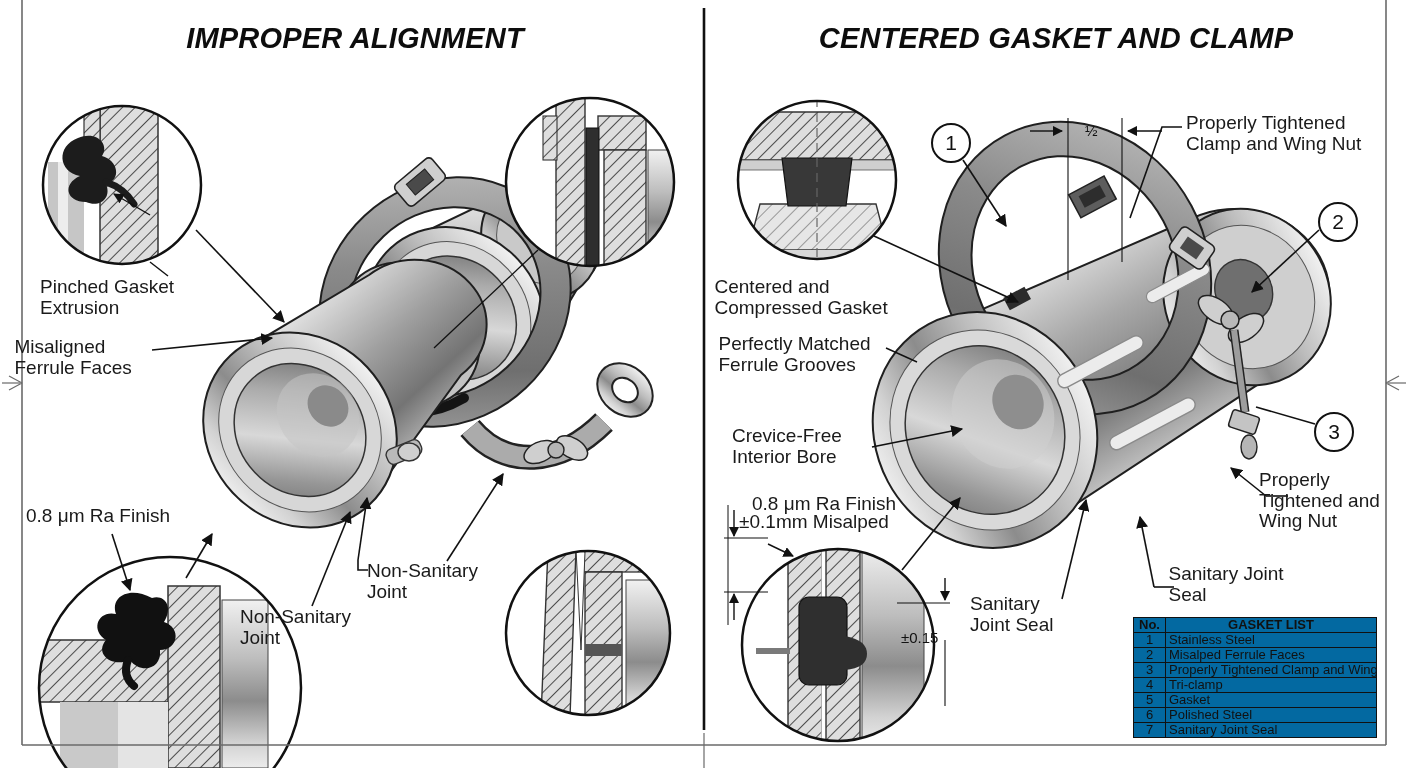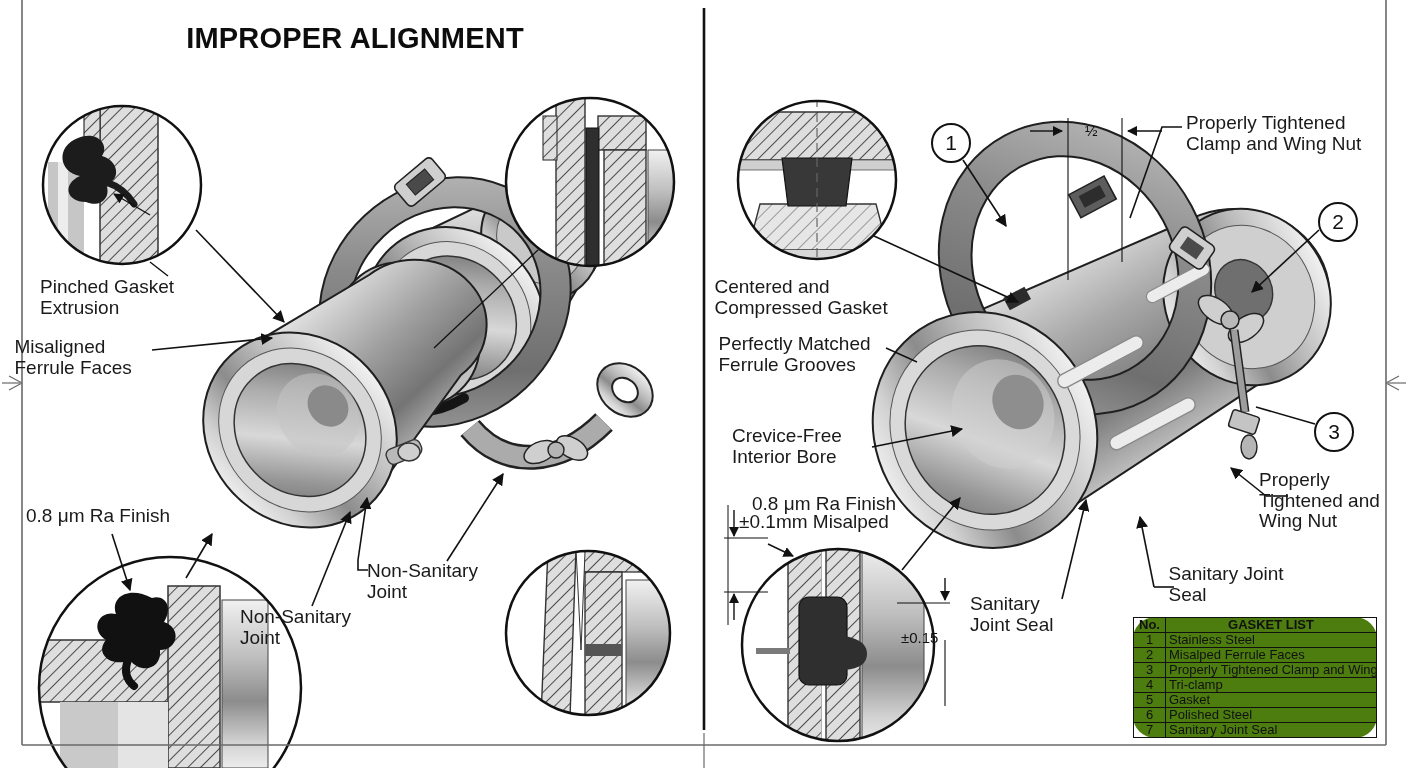--- a/index.html
+++ b/index.html
@@ -4,37 +4,37 @@
 <style>
   html,body{margin:0;padding:0}
   body{
     width:1408px;height:768px;position:relative;background:#ffffff;
     font-family:"Liberation Sans",sans-serif;overflow:hidden;color:#141414;
   }
   #drawing{position:absolute;left:0;top:0;width:1408px;height:768px}
   .title{
     position:absolute;transform:translateX(-50%);text-align:center;
     font-weight:bold;font-size:29px;line-height:1.14;color:#0d0d0d;
-    letter-spacing:.2px;white-space:nowrap;
+    letter-spacing:.2px;white-space:nowrap;font-style:italic;
   }
   .lbl{
     position:absolute;transform:translateX(-50%);text-align:left;
     font-size:19px;line-height:1.09;color:#1a1a1a;
   }
   .lbl.la{transform:none;text-align:left}
   .lbl.nw{white-space:nowrap}
   .callout{
     position:absolute;width:40px;height:40px;border:2px solid #111;border-radius:50%;
     background:#fff;display:flex;align-items:center;justify-content:center;
     font-size:21px;color:#111;box-sizing:border-box;
   }
   .dim{position:absolute;font-size:15px;color:#111;white-space:nowrap}
   table.parts{
-    position:absolute;left:1133px;top:617px;width:244px;background:#4d7c0f;
-    border-collapse:collapse;font-size:13px;color:#111;table-layout:fixed;border-radius:22px;
+    position:absolute;left:1133px;top:617px;width:244px;background:#0369a1;
+    border-collapse:collapse;font-size:13px;color:#111;table-layout:fixed;
   }
   .parts td,.parts th{
     border:1.3px solid #111;padding:0 3px;height:14px;line-height:1.05;
     white-space:nowrap;overflow:hidden;
   }
   .parts th{font-weight:bold;text-align:center}
   .parts td.no{text-align:center}
   .parts col.c-no{width:32px}
 </style>
 </head>
@@ -353,20 +353,21 @@
     <path d="M1386,383 L1399,376 M1386,383 L1399,390" stroke-width="1.2"></path>
   </g>
 
   <line x1="704" y1="8" x2="704" y2="730" stroke="#111" stroke-width="2.6"></line>
 </svg>
 
 <div class="title" style="left:355px;top:22px">
   <div>IMPROPER ALIGNMENT</div>
 </div>
 <div class="title" style="left:1056px;top:22px">
+  <div>CENTERED GASKET AND CLAMP</div>
 </div>
 
 <div class="lbl" style="left:115px;top:277px;width:150px">Pinched Gasket Extrusion</div>
 <div class="lbl" style="left:82px;top:337px;width:135px">Misaligned Ferrule Faces</div>
 <div class="lbl nw" style="left:98px;top:506px">0.8 μm Ra Finish</div>
 <div class="lbl" style="left:300px;top:607px;width:120px">Non-Sanitary Joint</div>
 <div class="lbl" style="left:427px;top:561px;width:120px">Non-Sanitary Joint</div>
 
 <div class="lbl la" style="left:1186px;top:113px;width:188px">Properly Tightened Clamp and Wing Nut</div>
 <div class="lbl" style="left:807px;top:277px;width:185px">Centered and Compressed Gasket</div>

